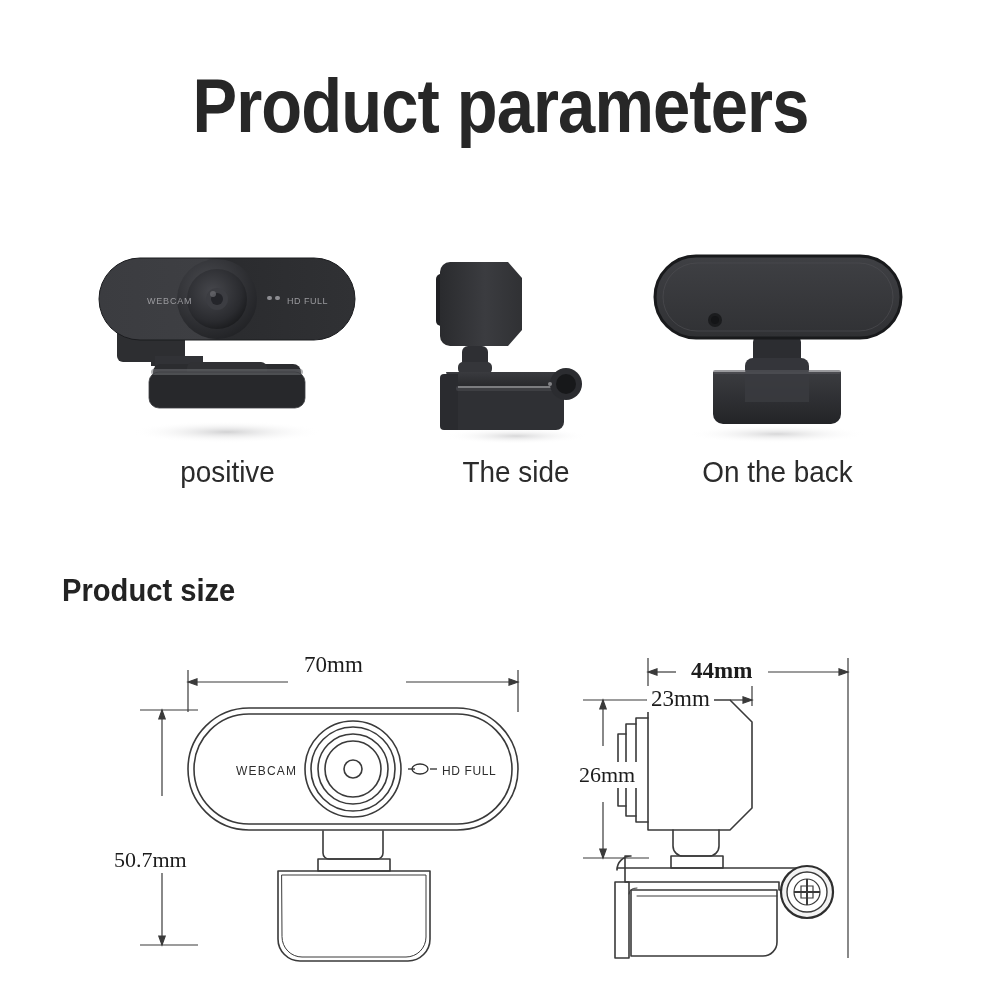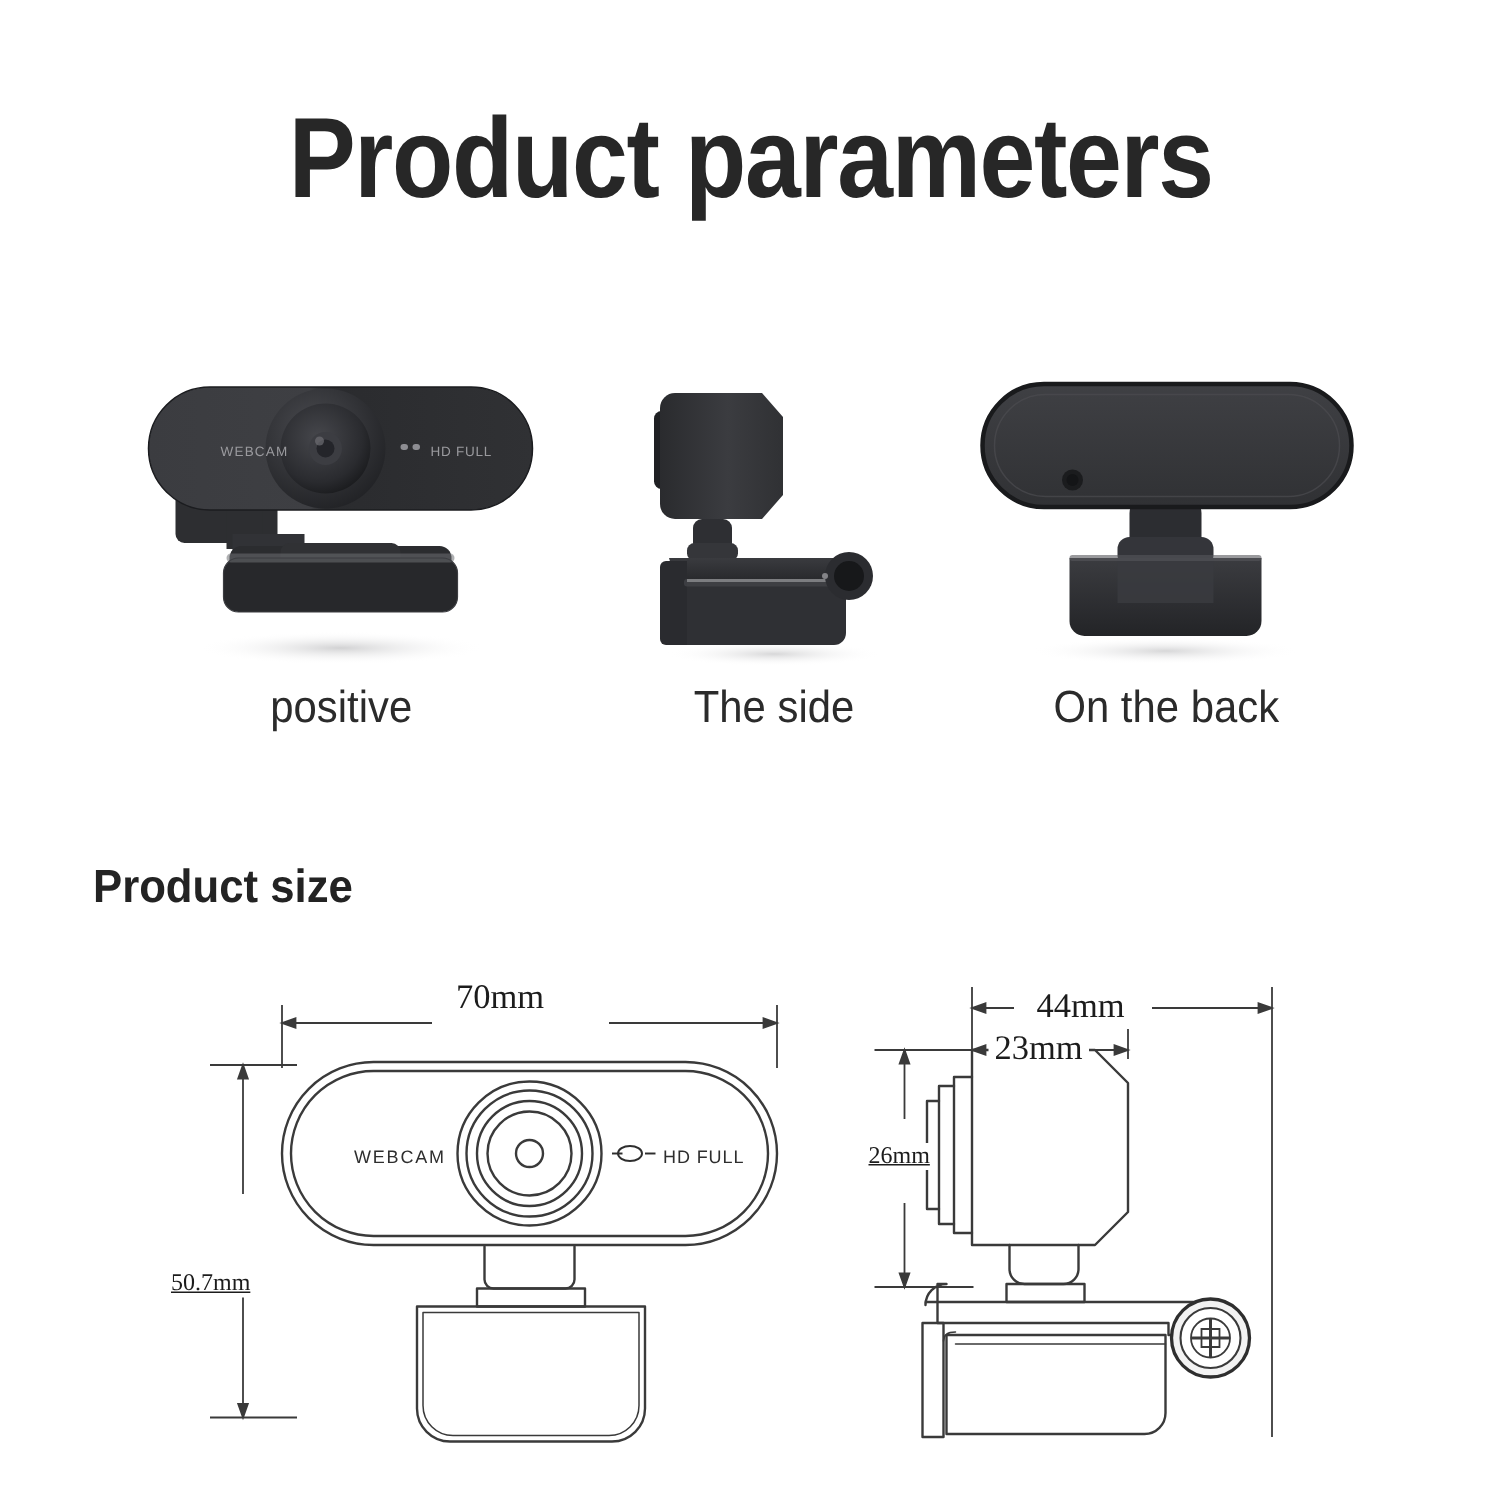--- a/index.html
+++ b/index.html
@@ -69,22 +69,21 @@
   .dim-label {
     position: absolute;
     font-family: "Liberation Serif", serif;
     font-size: 23px;
     color: #1c1c1c;
     background: #ffffff;
     white-space: nowrap;
     padding: 0 4px;
   }
   .dim-label.vert {
-    font-size: 16px;
-    text-decoration: underline;
+    font-size: 22px;
   }
   svg { display: block; }
 </style>
 </head>
 <body>
 
 <div id="page">
 
   <div id="title">Product parameters</div>
 
@@ -305,18 +304,18 @@
 
       <g stroke="#3a3a3a" stroke-width="1.2" fill="none">
         <path d="M8 50 h66"></path>
         <path d="M8 208 h66"></path>
         <path d="M28 50 v46"></path>
         <path d="M28 152 v56"></path>
         <path d="M28 50 l-3.2 9 h6.4 z" fill="#3a3a3a"></path>
         <path d="M28 208 l-3.2 -9 h6.4 z" fill="#3a3a3a"></path>
       </g>
     </svg>
-    <div class="dim-label" style="left:112px; top:8px;">44mm</div>
-    <div class="dim-label" style="left:84px; top:36px;">23mm</div>
+    <div class="dim-label" style="left:112px; top:8px;font-weight:bold;">44mm</div>
+    <div class="dim-label" style="left:72px; top:36px;">23mm</div>
     <div class="dim-label vert" style="left:0px; top:112px;">26mm</div>
   </div>
 
 </div>
 
 </body></html>

